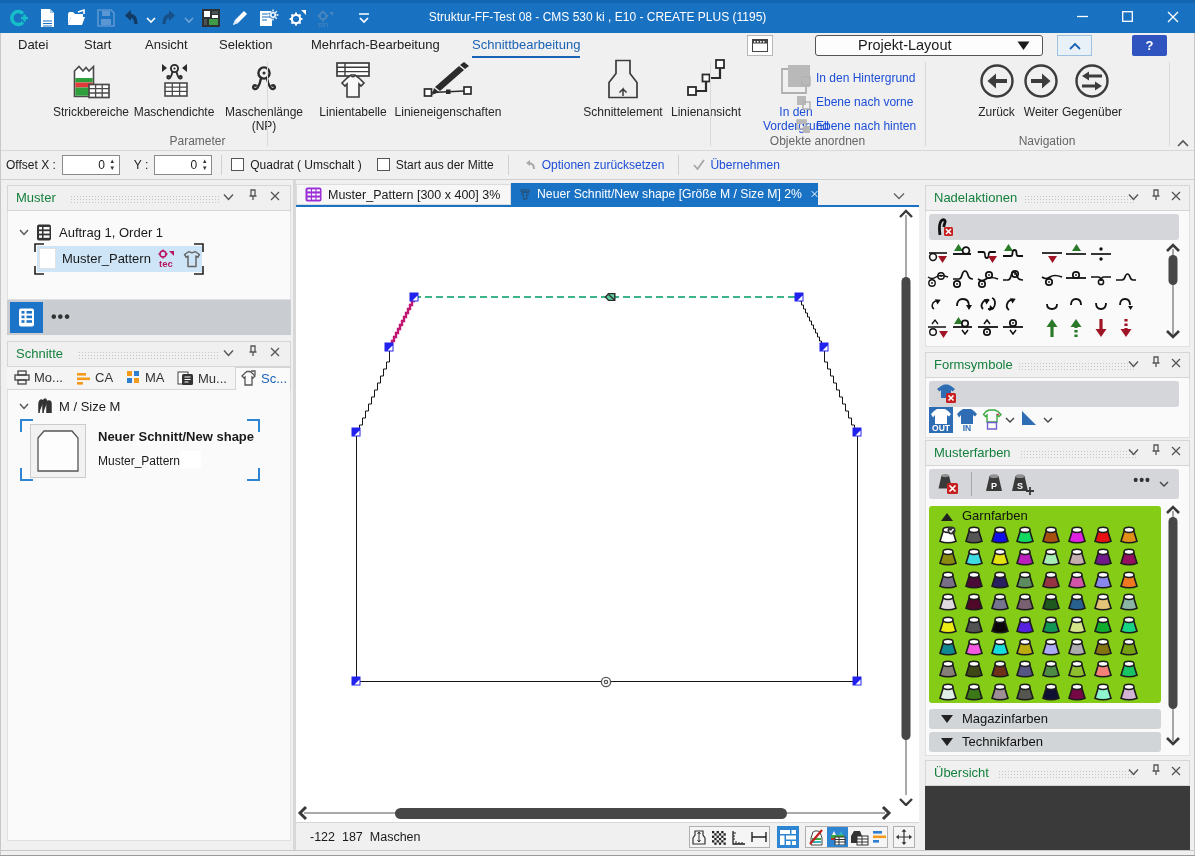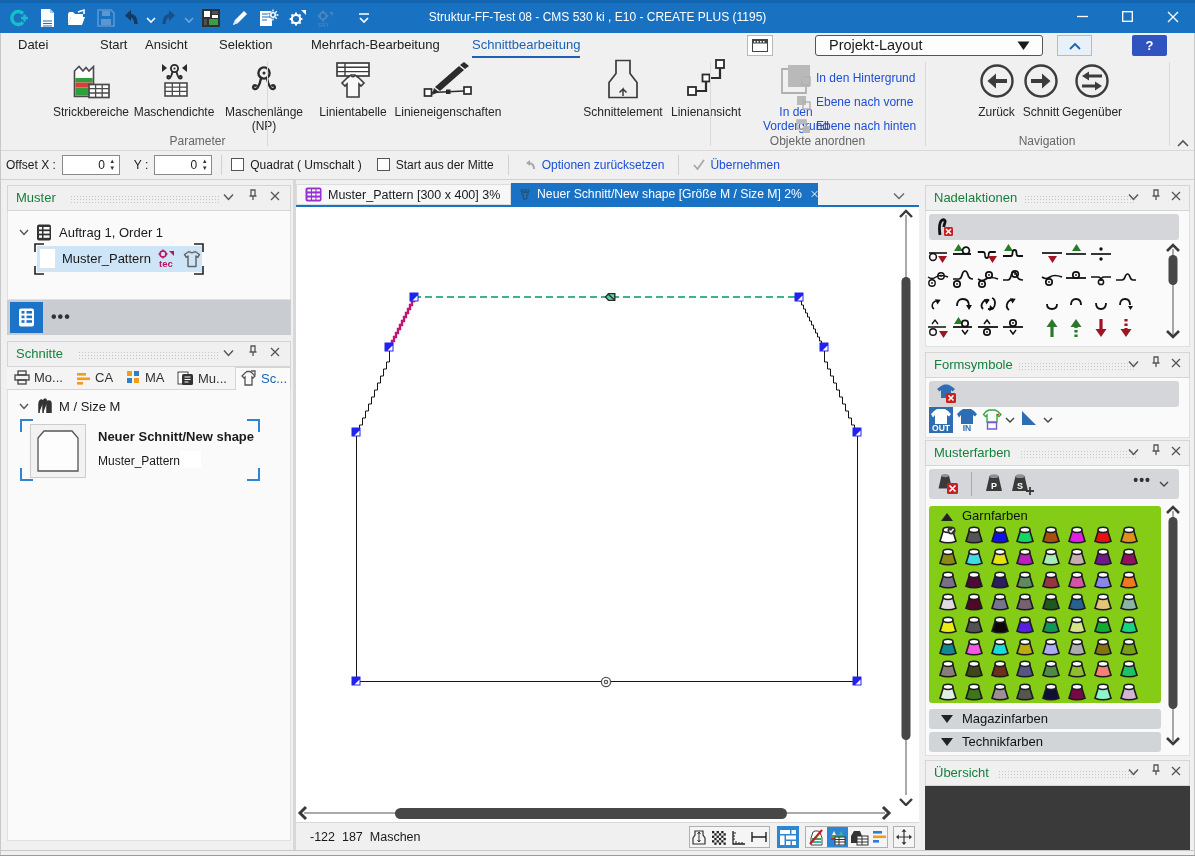--- a/index.html
+++ b/index.html
@@ -157,38 +157,38 @@
   <div class="winbtn">
         <svg width="12" height="12">
           <path d="M1 1l10 10M11 1L1 11" stroke="#fff" stroke-width="1.3"></path>
         </svg>
       </div>
 </div>
 </div>
 
 <div class="menurow">
   <div class="menu-item" style="left:18px;">Datei</div>
-  <div class="menu-item" style="left:100px;">Start</div>
+  <div class="menu-item" style="left:84px;">Start</div>
   <div class="menu-item" style="left:145px;">Ansicht</div>
   <div class="menu-item" style="left:219px;">Selektion</div>
   <div class="menu-item" style="left:311px;">Mehrfach-Bearbeitung</div>
   <div class="menu-item menu-active" style="left:472px;">Schnittbearbeitung</div>
   <div class="abs" style="left:747px; top:2px; width:26px; height:21px; background:#fdfdfd; border:1px solid #b8b8b8; display:flex;align-items:center;justify-content:center;">
     <svg width="16" height="13" viewBox="0 0 16 13">
         <rect x="0.5" y="0.5" width="15" height="12" fill="#fff" stroke="#444"></rect>
         <rect x="0.5" y="0.5" width="15" height="4" fill="#444"></rect>
         <g fill="#fff">
           <rect x="2" y="2" width="1.5" height="1.5"></rect>
           <rect x="5" y="2" width="1.5" height="1.5"></rect>
           <rect x="8" y="2" width="1.5" height="1.5"></rect>
           <rect x="11" y="2" width="1.5" height="1.5"></rect>
         </g>
       </svg>
   </div>
-  <div class="abs" style="left:815px; top:2px; width:228px; height:21px; background:#fdfdfd; border:1.5px solid #555; border-radius:3px; font-size:14.5px; line-height:18px; padding-left:13px;">Projekt-Layout
+  <div class="abs" style="left:815px; top:2px; width:228px; height:21px; background:#fdfdfd; border:1.5px solid #555; border-radius:3px; font-size:14.5px; line-height:18px; padding-left:42px;">Projekt-Layout
     <svg style="position:absolute;right:12px;top:5px;" width="13" height="10" viewBox="0 0 13 10">
         <path d="M0.5 0.5h12L6.5 9z" fill="#1a1a1a"></path>
       </svg>
   </div>
   <div class="abs" style="left:1057px; top:2px; width:35px; height:21px; background:#e8f0f8; border:1px solid #9ec1e0; display:flex;align-items:center;justify-content:center;">
     <svg width="12" height="8" viewBox="0 0 12 8">
         <path d="M1 7l5-5 5 5" fill="none" stroke="#1a62b5" stroke-width="1.8"></path>
       </svg>
   </div>
   <div class="abs" style="left:1132px; top:2px; width:35px; height:21px; background:#2f54c0; border-radius:2px; color:#fff; font-weight:bold; text-align:center; line-height:21px; font-size:13px;">?</div>
@@ -334,21 +334,21 @@
    <div>Zurück</div>
  </div>
  <div class="rbtn" style="left:978px; width:42px;">
    <div class="ric">
         <svg width="36" height="36" viewBox="0 0 36 36">
           <circle cx="18" cy="18" r="15.5" fill="none" stroke="#3c3c3c" stroke-width="2.4"></circle>
           <path d="M8 18h12" stroke="#3c3c3c" stroke-width="4"></path>
           <path d="M19 10.5l8.5 7.5-8.5 7.5z" fill="#3c3c3c"></path>
         </svg>
       </div>
-   <div>Schnitt</div>
+   <div>Weiter</div>
  </div>
  <div class="rbtn" style="left:1020px; width:60px;">
    <div class="ric">
         <svg width="36" height="36" viewBox="0 0 36 36">
           <circle cx="18" cy="18" r="15.5" fill="none" stroke="#3c3c3c" stroke-width="2.4"></circle>
           <path d="M14 13h14" stroke="#3c3c3c" stroke-width="3"></path>
           <path d="M15 8.5L8 13l7 4.5z" fill="#3c3c3c"></path>
           <path d="M8 23h14" stroke="#3c3c3c" stroke-width="3"></path>
           <path d="M21 18.5l7 4.5-7 4.5z" fill="#3c3c3c"></path>
         </svg>

